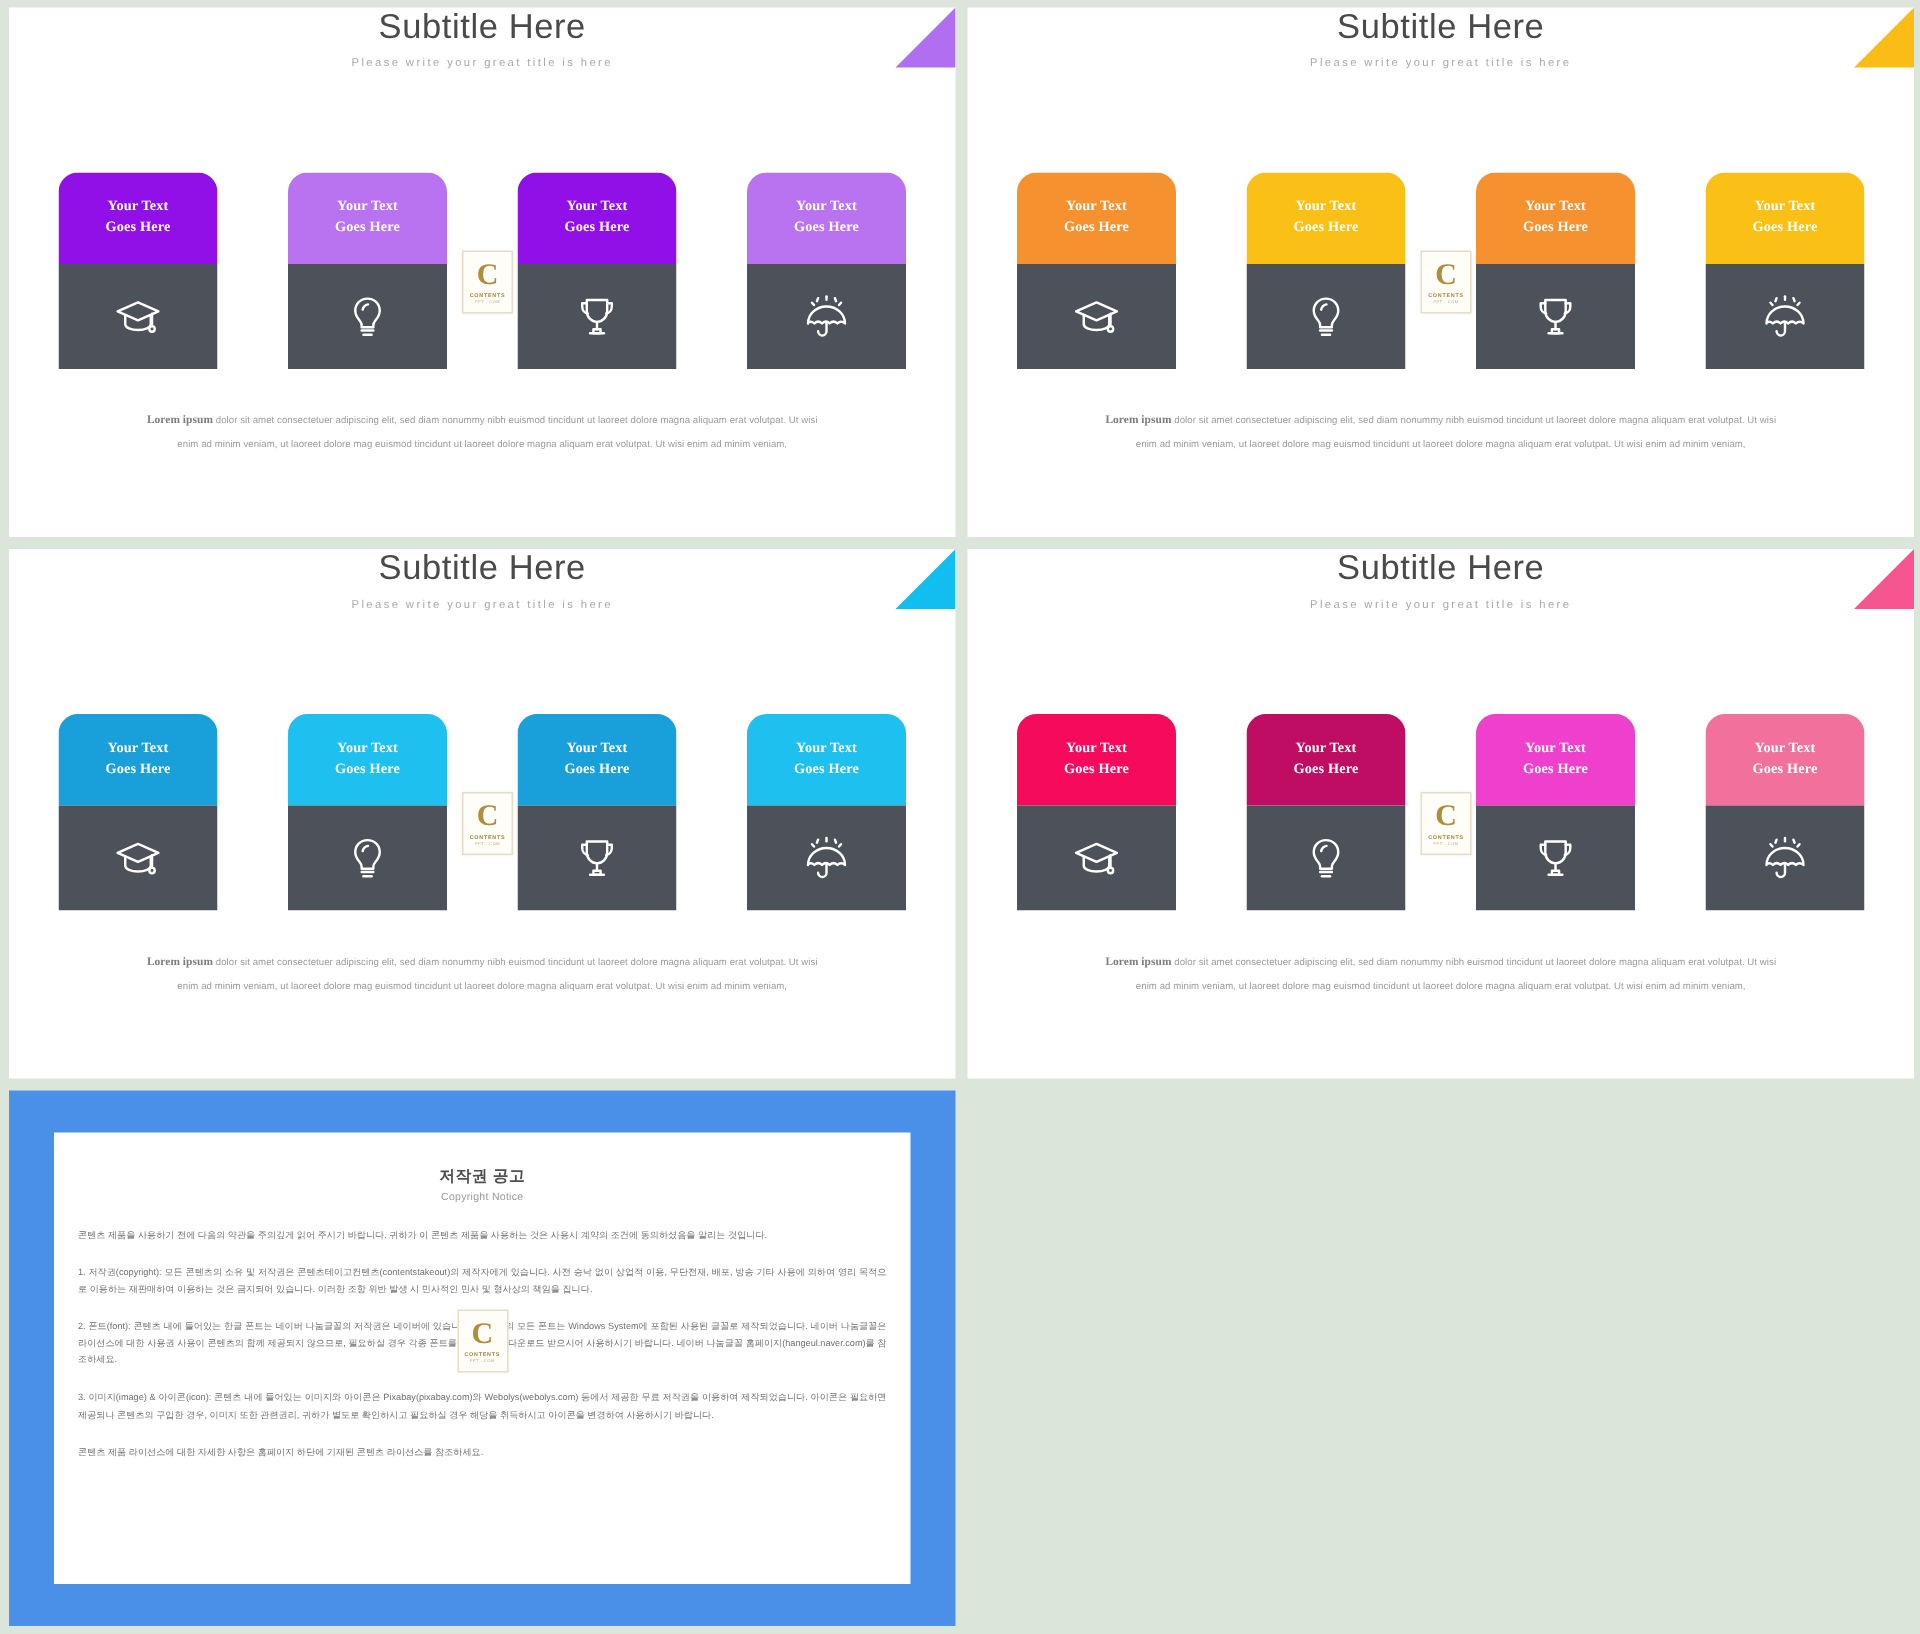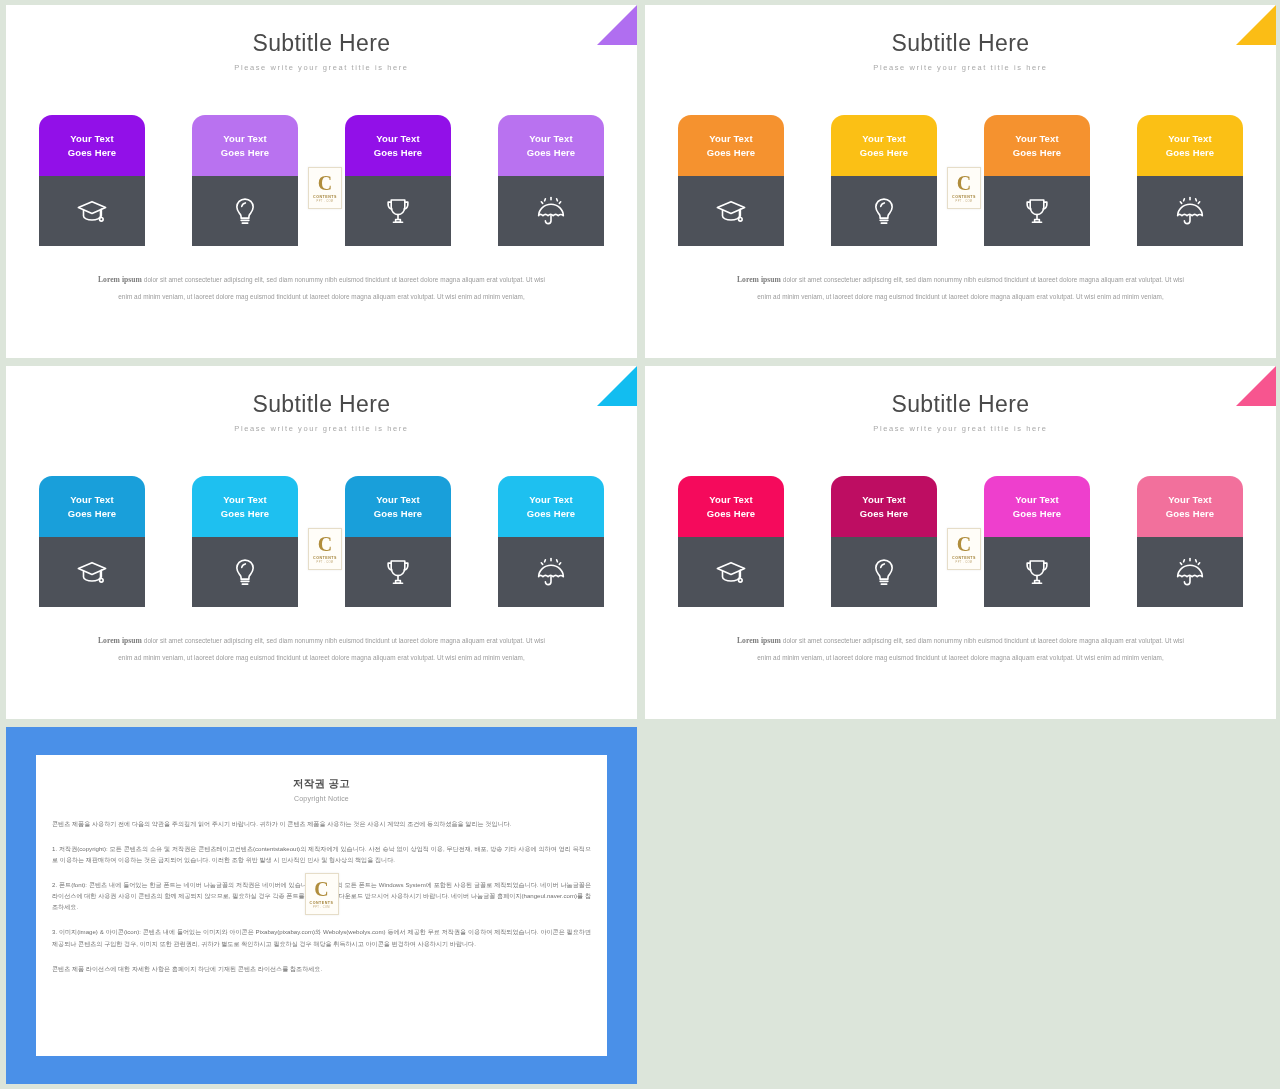--- a/index.html
+++ b/index.html
@@ -32,21 +32,20 @@
     position: absolute;
     top: 0; right: 0;
     width: 0; height: 0;
     border-top: 40px solid transparent;
     border-right: 40px solid #b06ef0;
   }
 
   
   .slide-head {
     text-align: center;
-    padding-top: 26px;
   }
   .slide-title {
     font-size: 23px;
     font-weight: 400;
     color: #4a4a4a;
     letter-spacing: 0.4px;
     line-height: 1.1;
   }
   .slide-sub {
     margin-top: 7px;
@@ -57,20 +56,21 @@
   }
 
   
   .cards {
     position: absolute;
     left: 0; right: 0;
     top: 110px;
     display: flex;
     justify-content: center;
     gap: 47px;
+    font-family: Liberation Serif, serif;
   }
   .card {
     width: 106px;
     height: 131px;
     border-radius: 13px 13px 0 0;
     overflow: hidden;
     display: flex;
     flex-direction: column;
   }
   .card-top {

